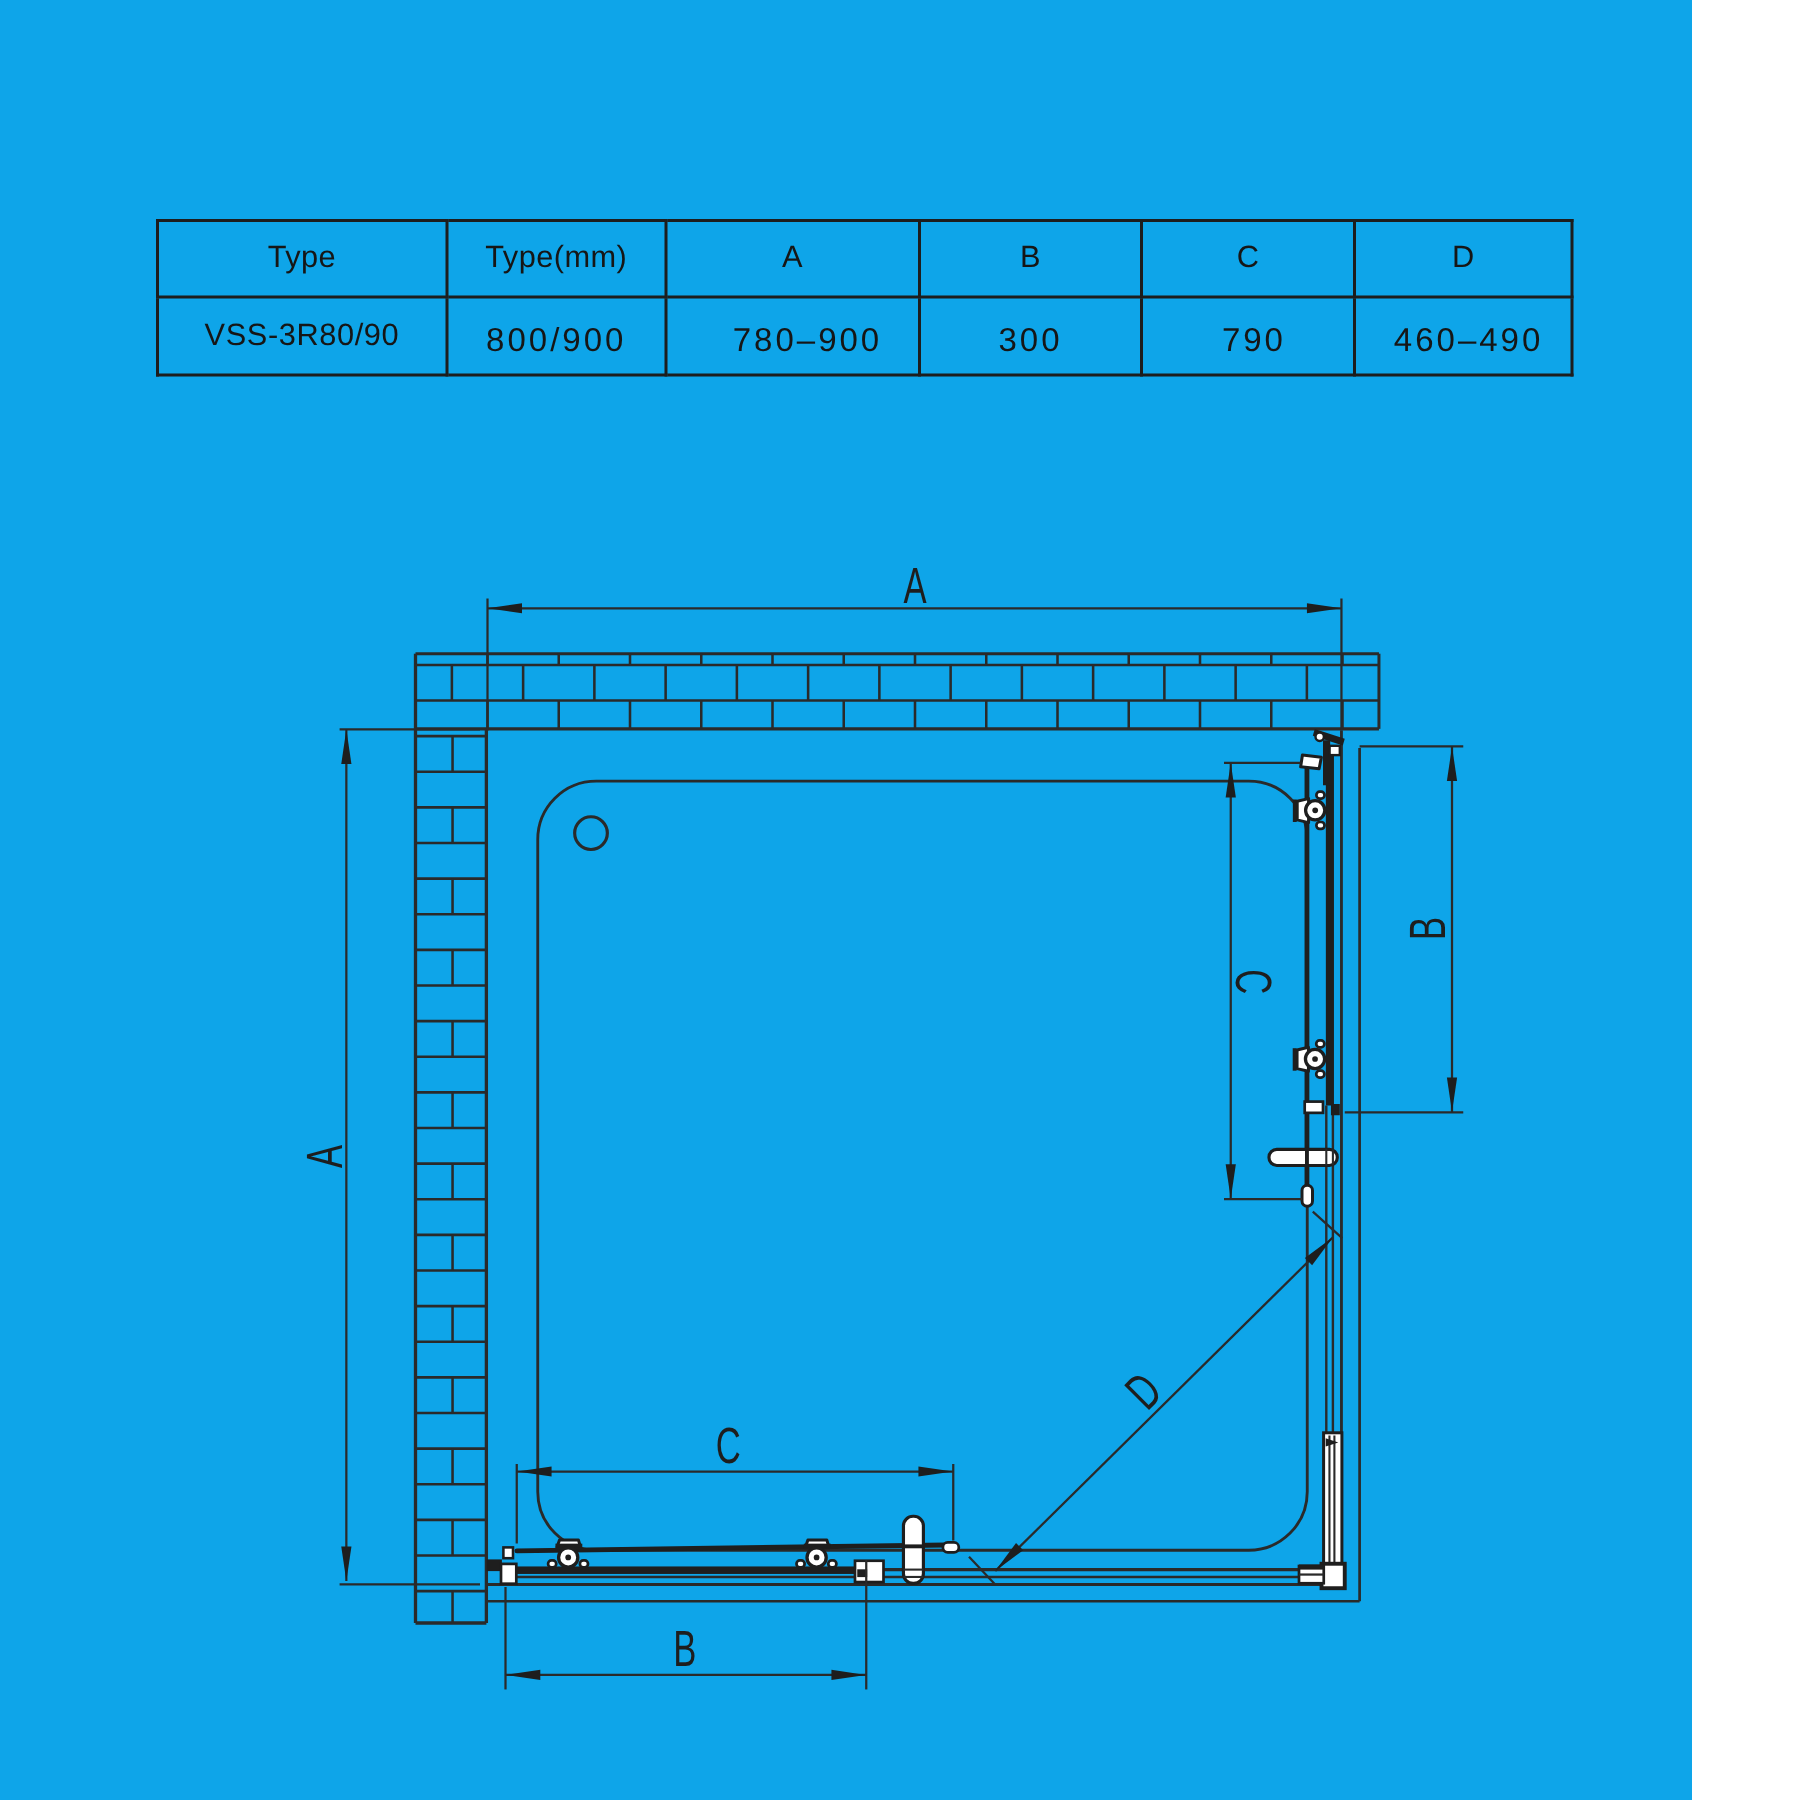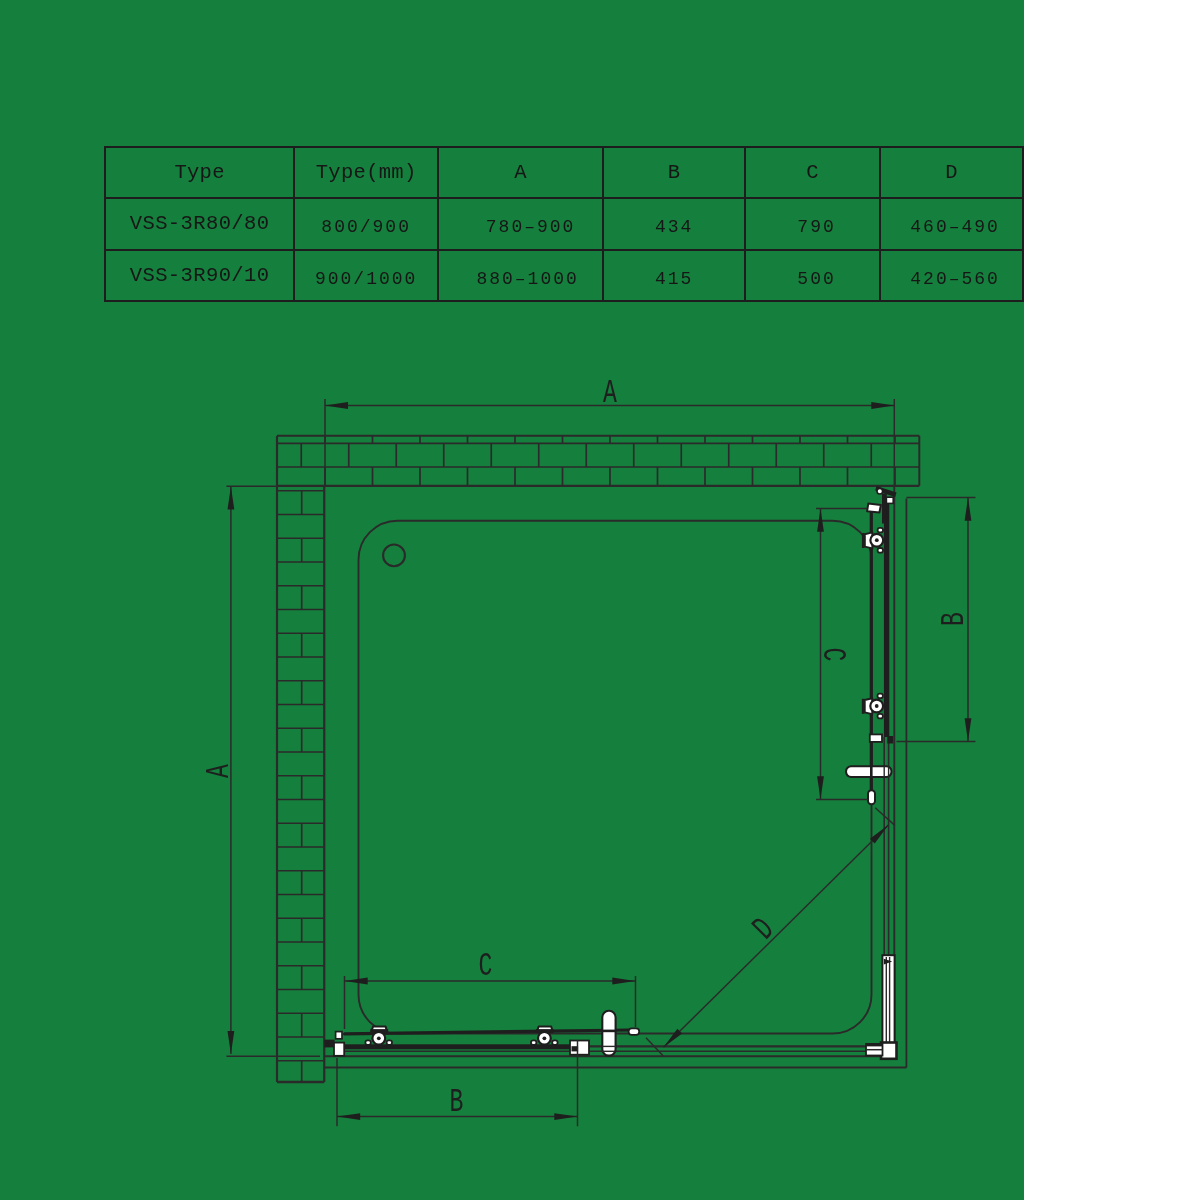--- a/index.html
+++ b/index.html
@@ -1,24 +1,24 @@
 <!DOCTYPE html>
 <html><head>
 <meta charset="utf-8">
 <style>
   html,body{margin:0;padding:0;background:#ffffff;}
-  #page{position:relative;width:1024px;height:1200px;background:#15803d;overflow:hidden;
-        font-family:Liberation Mono, monospace;}
+  #page{position:relative;width:1128px;height:1200px;background:#0ea5e9;overflow:hidden;
+        font-family:Liberation Sans, sans-serif;}
   table.spec{position:absolute;left:103.8px;top:146px;border-collapse:collapse;
       table-layout:fixed;color:#161616;}
   table.spec td{border:2.4px solid #1d1d1d;text-align:center;vertical-align:middle;
       padding:0;overflow:hidden;white-space:nowrap;}
   .hdr{font-size:20.5px;letter-spacing:0.3px;}
   .mdl{font-size:20.5px;letter-spacing:0.4px;}
-  .num{font-size:18px;letter-spacing:2px;padding-top:7px !important;}
+  .num{font-size:22px;letter-spacing:2px;padding-top:7px !important;}
   svg{position:absolute;left:0;top:0;}
 </style>
 </head>
 <body>
 <div id="page">
 
 <table class="spec">
 <colgroup>
         <col style="width:193px">
         <col style="width:146.1px">
@@ -30,34 +30,26 @@
 <tbody>
         <tr style="height:50.8px">
           <td class="hdr">Type</td>
           <td class="hdr">Type(mm)</td>
           <td class="hdr">A</td>
           <td class="hdr">B</td>
           <td class="hdr">C</td>
           <td class="hdr">D</td>
         </tr>
 <tr style="height:52px">
-          <td class="mdl">VSS-3R80/80</td>
+          <td class="mdl">VSS-3R80/90</td>
           <td class="num">800/900</td>
           <td class="num" style="padding-left:20px">780–900</td>
-          <td class="num">434</td>
+          <td class="num">300</td>
           <td class="num" style="padding-left:8px">790</td>
           <td class="num" style="padding-left:7px">460–490</td>
-        </tr>
-<tr style="height:51.2px">
-          <td class="mdl">VSS-3R90/10</td>
-          <td class="num">900/1000</td>
-          <td class="num" style="padding-left:14px">880–1000</td>
-          <td class="num">415</td>
-          <td class="num" style="padding-left:8px">500</td>
-          <td class="num" style="padding-left:7px">420–560</td>
         </tr>
 </tbody>
     </table>
 <svg width="1200" height="1200" viewBox="0 0 1200 1200">
 
 <g>
 <line x1="277" y1="435.8" x2="919.3" y2="435.8" stroke="#2a2a2a" stroke-width="2" stroke-linecap="butt"></line>
 <line x1="919.3" y1="435.8" x2="919.3" y2="485.9" stroke="#2a2a2a" stroke-width="2" stroke-linecap="butt"></line>
 <line x1="277" y1="485.9" x2="919.3" y2="485.9" stroke="#2a2a2a" stroke-width="2.3" stroke-linecap="butt"></line>
 <line x1="277" y1="435.8" x2="277" y2="485.9" stroke="#2a2a2a" stroke-width="2.2" stroke-linecap="butt"></line>

